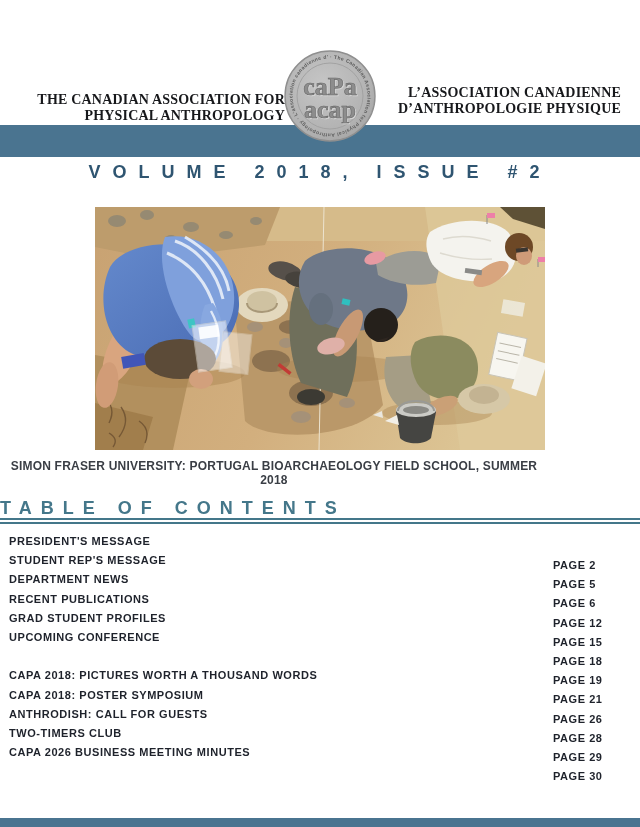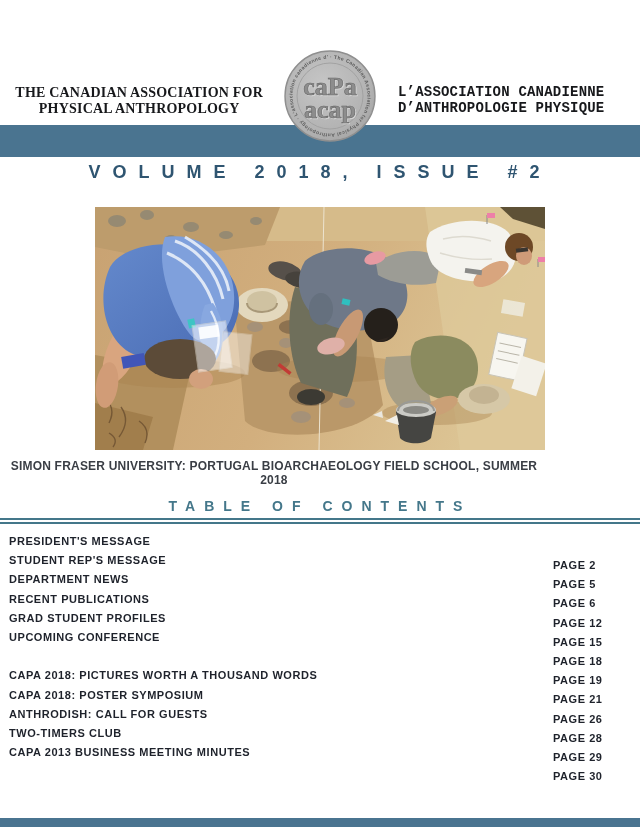--- a/index.html
+++ b/index.html
@@ -2,42 +2,42 @@
 <html><head>
 <meta charset="utf-8">
 <style>
   html,body{margin:0;padding:0;background:#ffffff;}
   body{font-family:"Liberation Sans",sans-serif;}
   #page{position:relative;width:640px;height:827px;background:#fff;overflow:hidden;margin:0 auto;}
 
   
   .org-name{position:absolute;top:85px;font-family:"Liberation Serif",serif;
     font-weight:bold;font-size:14px;line-height:15.5px;color:#17181b;letter-spacing:.2px;}
-  .org-left{right:377px;text-align:center;}
-  .org-right{left:398px;text-align:center;font-family:Liberation Mono, monospace;}
+  .org-left{right:355px;text-align:right;margin-top:7px;}
+  .org-right{left:398px;text-align:right;}
 
   .band{position:absolute;left:0;width:640px;background:#4a7490;}
   .band-top{top:125px;height:32px;}
   .band-bottom{bottom:0;height:9px;}
 
   .logo-wrap{position:absolute;left:284px;top:50px;width:92px;height:92px;z-index:5;}
 
   
   .issue-title{position:absolute;top:162px;left:0;width:640px;text-align:center;
     font-weight:bold;font-size:18px;letter-spacing:12px;color:#2f5571;white-space:nowrap;}
 
   
   .photo{position:absolute;left:95px;top:207px;width:450px;height:243px;overflow:hidden;}
 
   .caption{position:absolute;top:459px;left:0;width:548px;text-align:center;
     font-weight:bold;font-size:12px;color:#3a3e45;letter-spacing:.2px;}
 
   
-  .toc-heading{position:absolute;top:498px;left:0;width:640px;text-align:center;
-    font-weight:bold;font-size:14px;letter-spacing:9px;color:#44778a;white-space:nowrap;}
+  .toc-heading{position:absolute;top:498px;left:0;width:640px;text-align:left;
+    font-weight:bold;font-size:18px;letter-spacing:9px;color:#44778a;white-space:nowrap;}
   .toc-rule{position:absolute;top:518px;left:0;width:640px;height:2px;
     border-top:2px solid #44778a;border-bottom:2px solid #44778a;box-sizing:content-box;}
   .toc-list{position:absolute;top:533px;left:9px;right:12px;width:631px;}
   .toc-row{position:relative;height:19.2px;font-weight:bold;font-size:11px;
     letter-spacing:.55px;color:#1e222b;white-space:nowrap;}
   .toc-row .toc-label{position:absolute;left:0;top:2px;}
   .toc-row .toc-page{position:absolute;left:544px;top:2px;margin-top:24px;}
 </style>
 </head>
 <body>
@@ -269,20 +269,20 @@
     </div>
     <div class="toc-row">
       <span class="toc-label">ANTHRODISH: CALL FOR GUESTS</span>
       <span class="toc-page">PAGE 28</span>
     </div>
     <div class="toc-row">
       <span class="toc-label">TWO-TIMERS CLUB</span>
       <span class="toc-page">PAGE 29</span>
     </div>
     <div class="toc-row">
-      <span class="toc-label">CAPA 2013 BUSINESS MEETING MINUTES</span>
+      <span class="toc-label">CAPA 2026 BUSINESS MEETING MINUTES</span>
       <span class="toc-page">PAGE 30</span>
     </div>
   </div>
 
   <div class="band band-bottom"></div>
 
 </div>
 
 </body></html>

